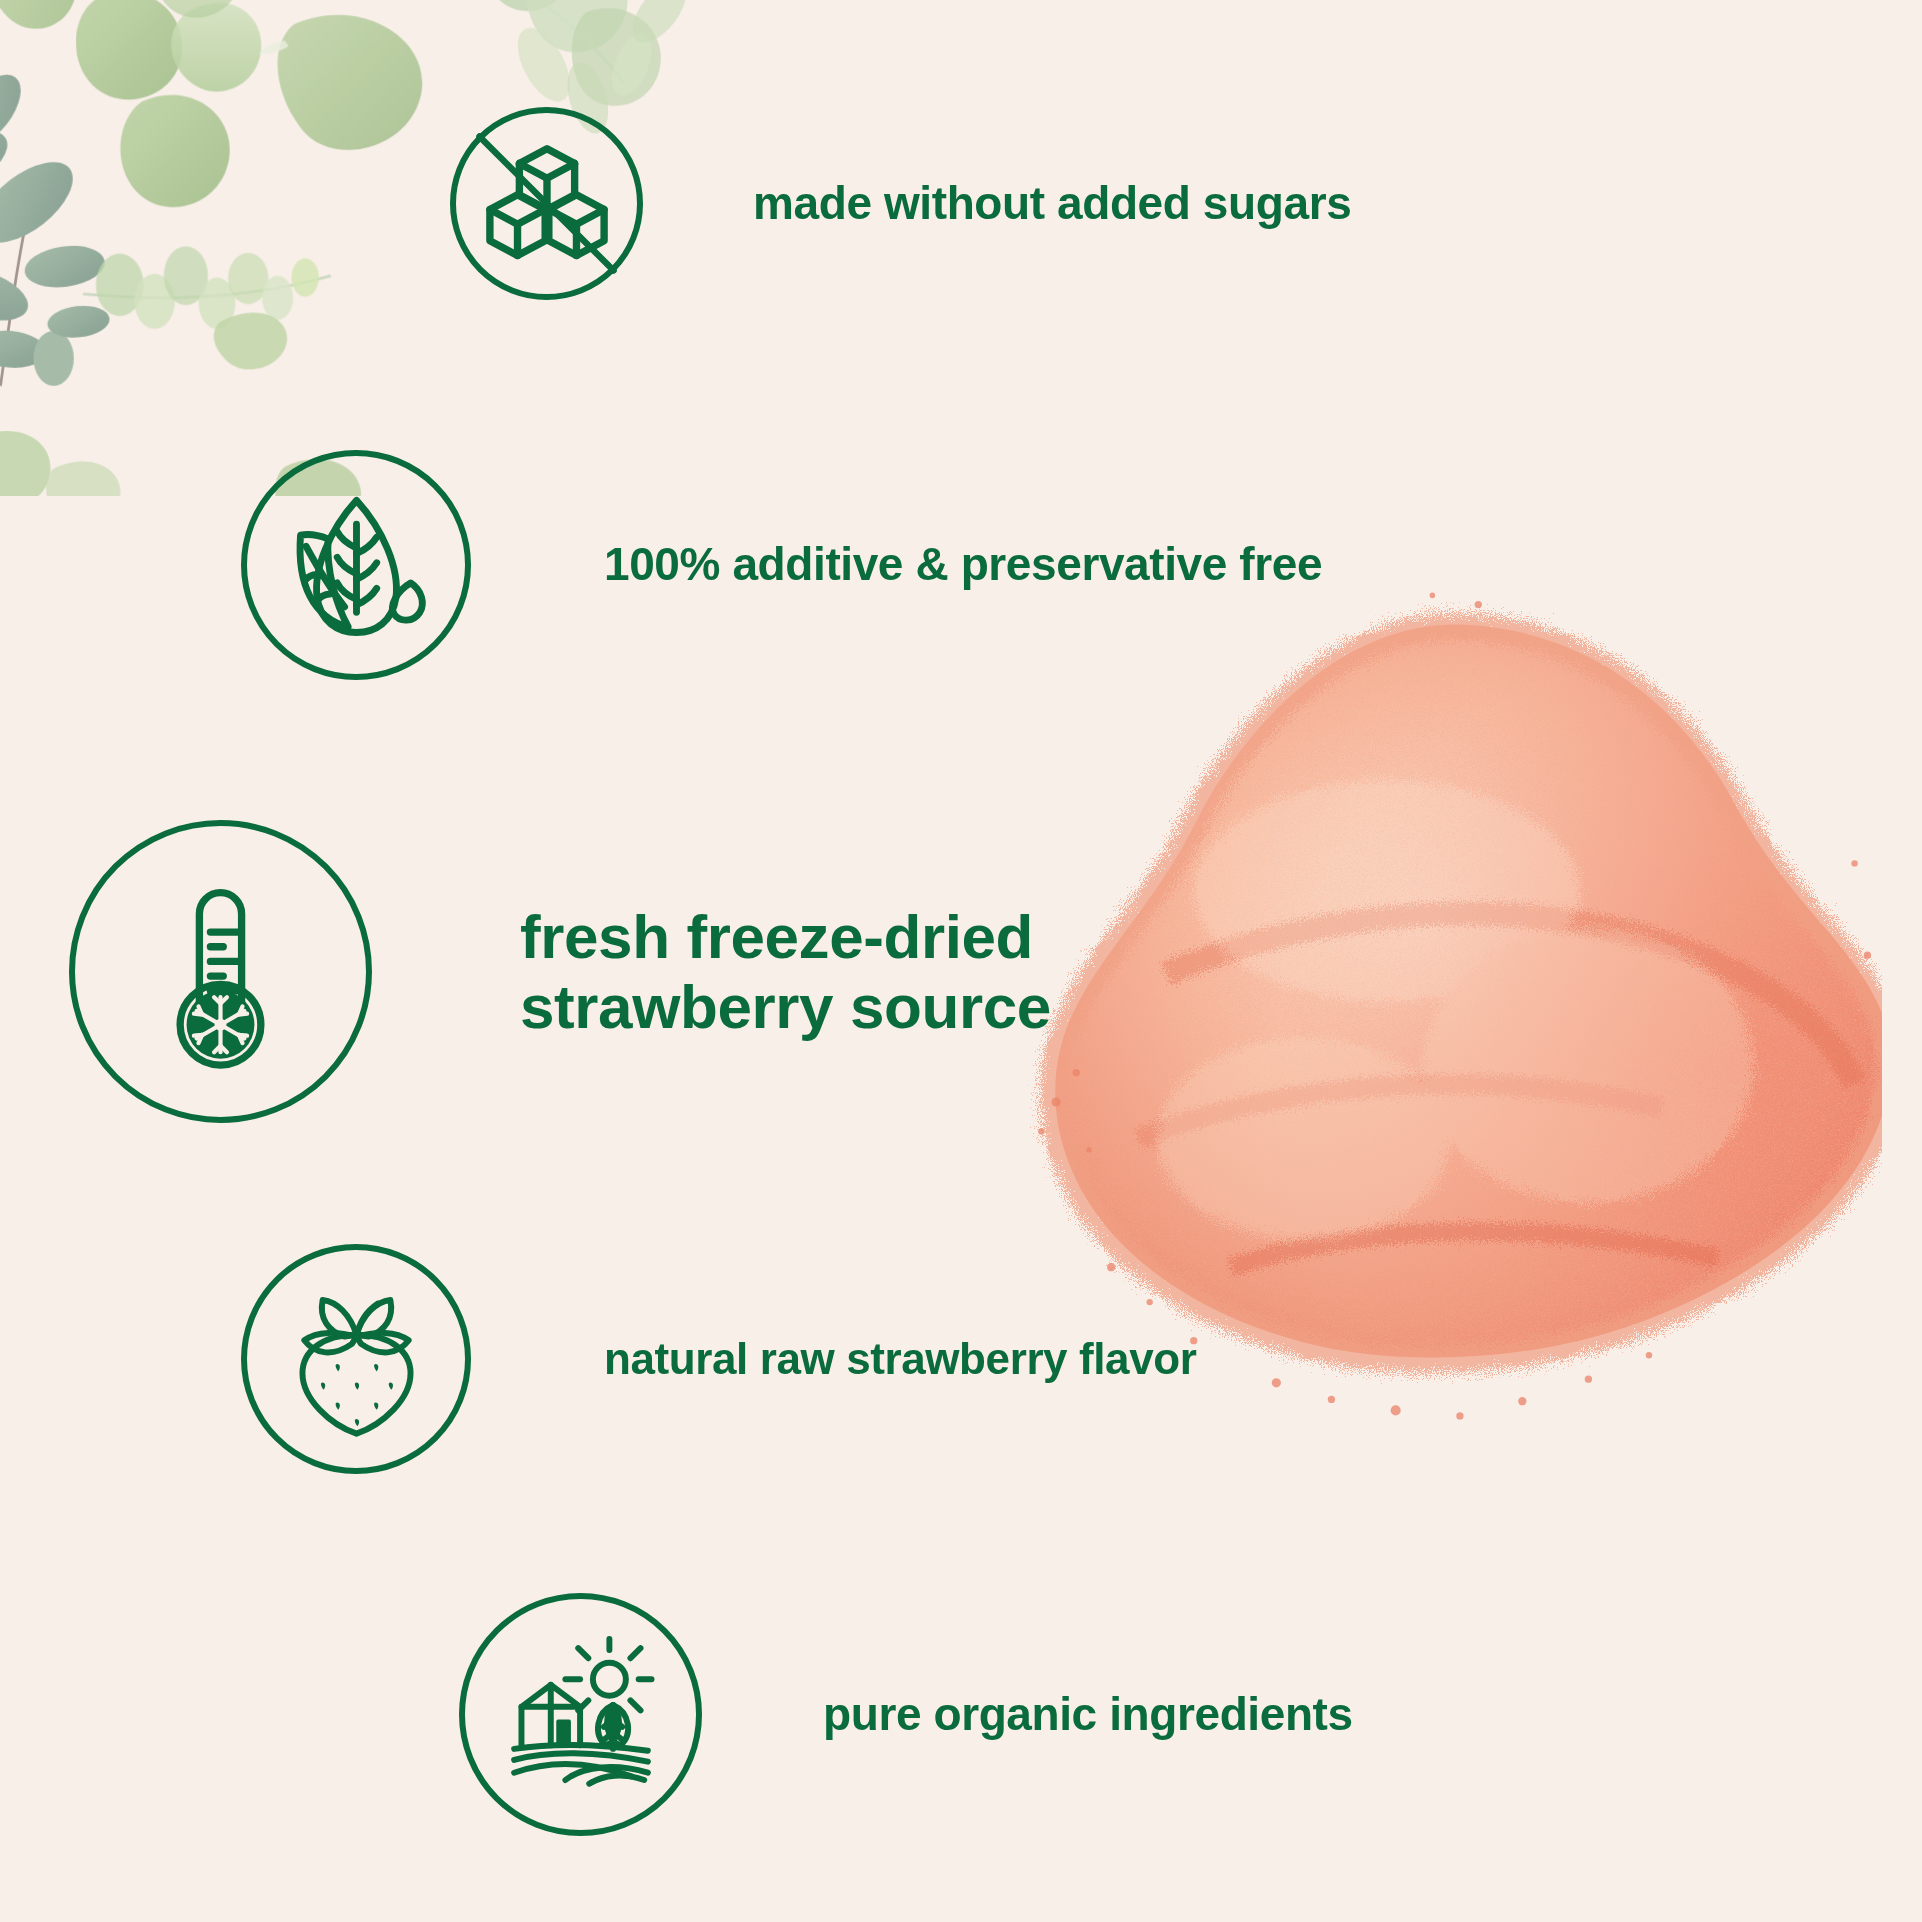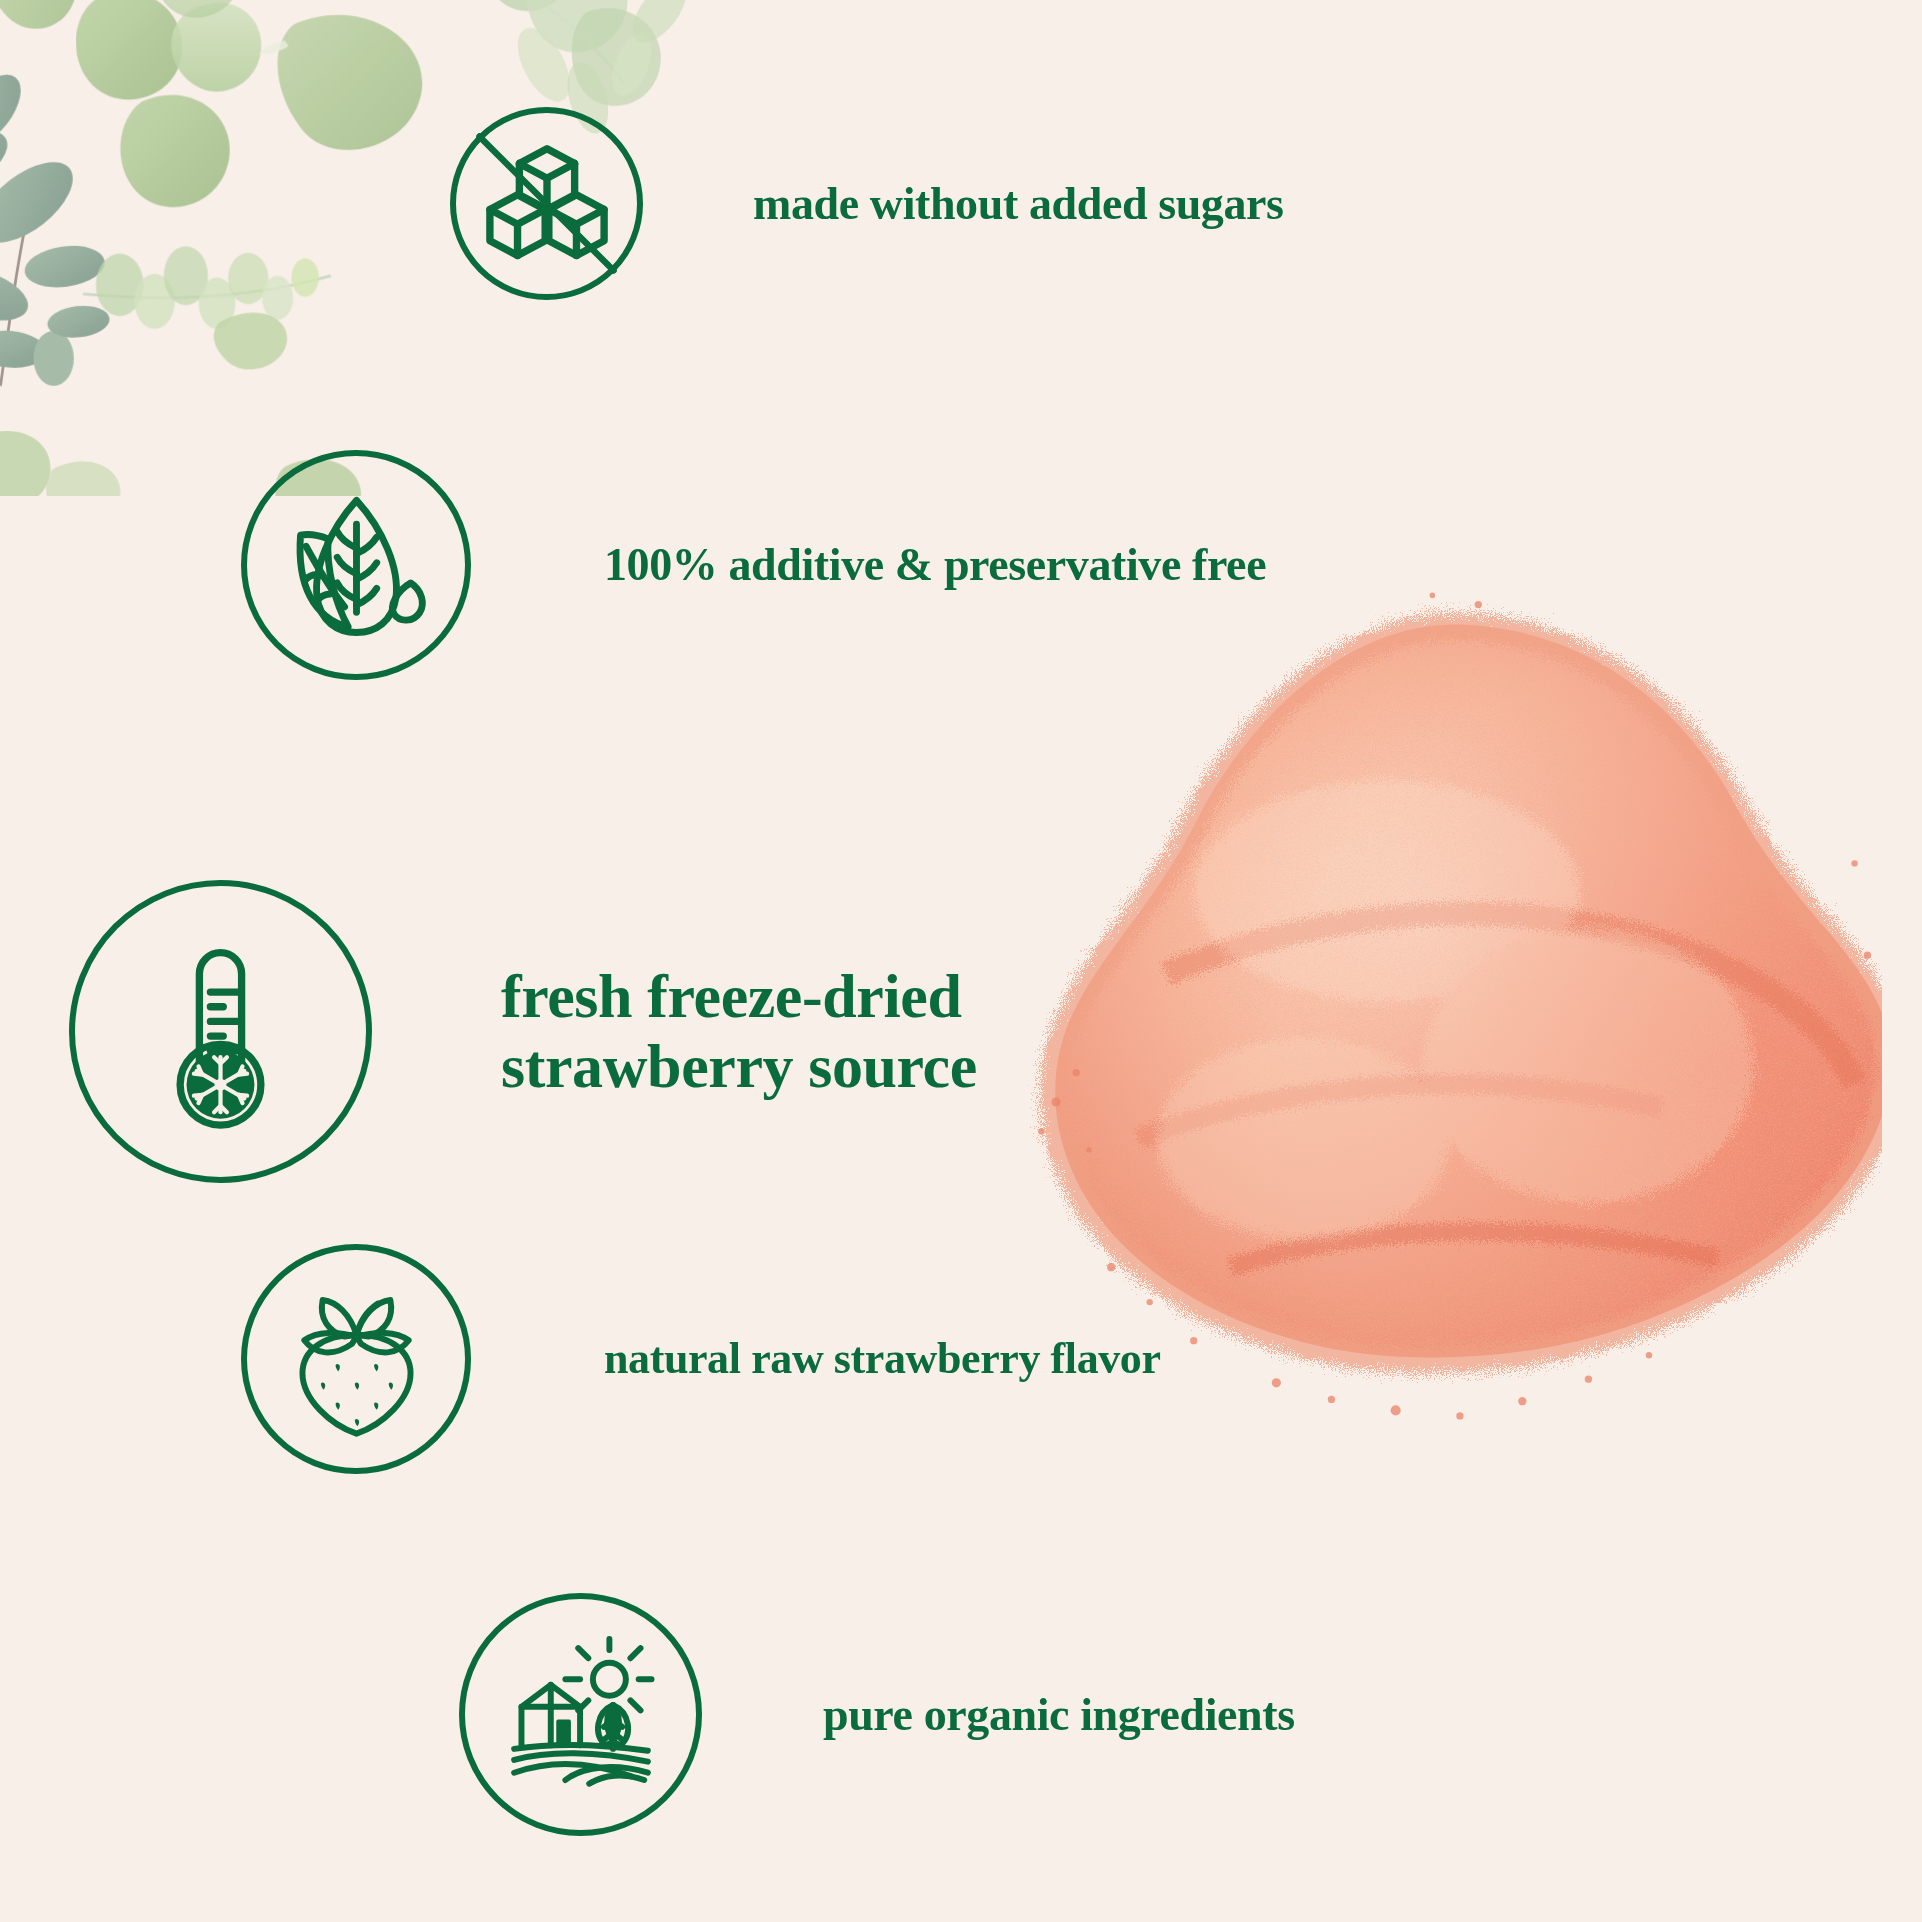--- a/index.html
+++ b/index.html
@@ -3,21 +3,21 @@
 <meta charset="utf-8">
 <style>
   html,body{margin:0;padding:0;}
   body{
     width:1923px;height:1923px;
     background:#f8efe9;
     font-family:"Liberation Sans", sans-serif;
     overflow:hidden;
     position:relative;
   }
-  #stage{position:relative;width:1882px;height:1923px;overflow:hidden;font-family:Liberation Serif, serif;}
+  #stage{position:relative;width:1882px;height:1923px;overflow:hidden;}
 
   
   .foliage{position:absolute;left:-55px;top:-73px;width:790px;height:569px;
     pointer-events:none;}
   .foliage svg{width:100%;height:100%;display:block;}
 
   
   .powder{position:absolute;pointer-events:none;}
   .powder svg{display:block;}
 
@@ -42,21 +42,21 @@
 
   
   #f1{left:450px; top:107px;}
   #f1 .icon-circle{width:193px;height:193px;}
   #f1 .feature-label{font-size:46px;margin-left:110px;}
 
   #f2{left:241px; top:450px;}
   #f2 .icon-circle{width:230px;height:230px;}
   #f2 .feature-label{font-size:46px;margin-left:133px;text-align:center;}
 
-  #f3{left:69px; top:880px;}
+  #f3{left:69px; top:820px;gap:19px;}
   #f3 .icon-circle{width:303px;height:303px;}
   #f3 .feature-label{font-size:62px;margin-left:129px;}
 
   #f4{left:241px; top:1244px;}
   #f4 .icon-circle{width:230px;height:230px;}
   #f4 .feature-label{font-size:44px;margin-left:133px;}
 
   #f5{left:459px; top:1593px;}
   #f5 .icon-circle{width:243px;height:243px;}
   #f5 .feature-label{font-size:46px;margin-left:121px;}

